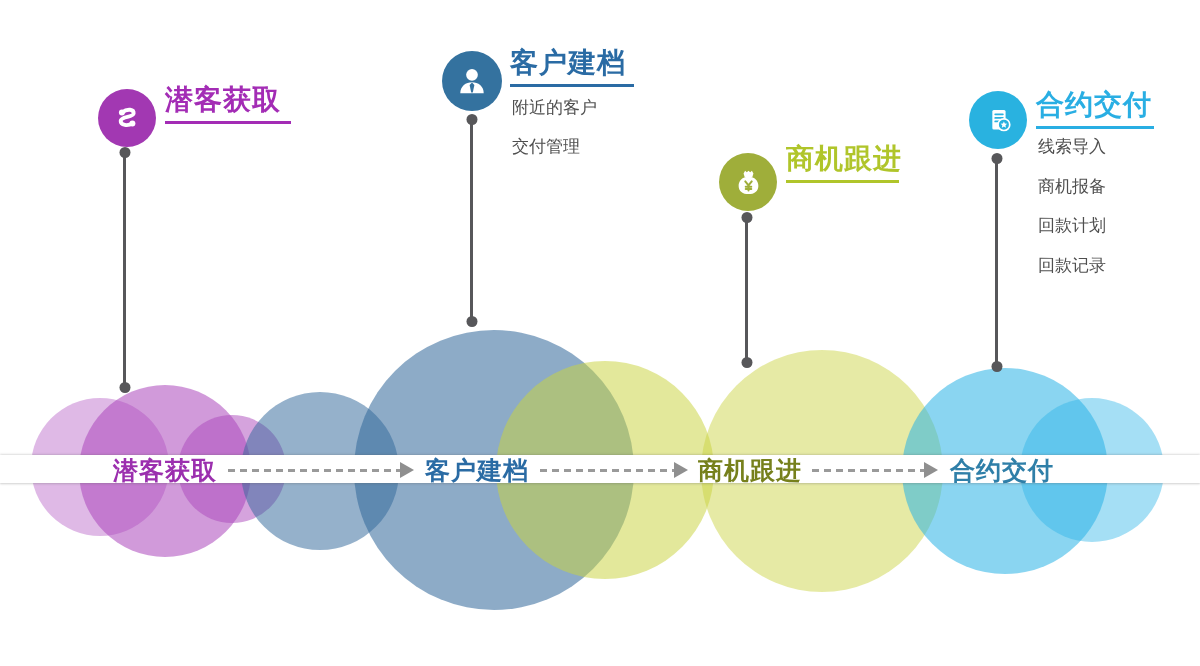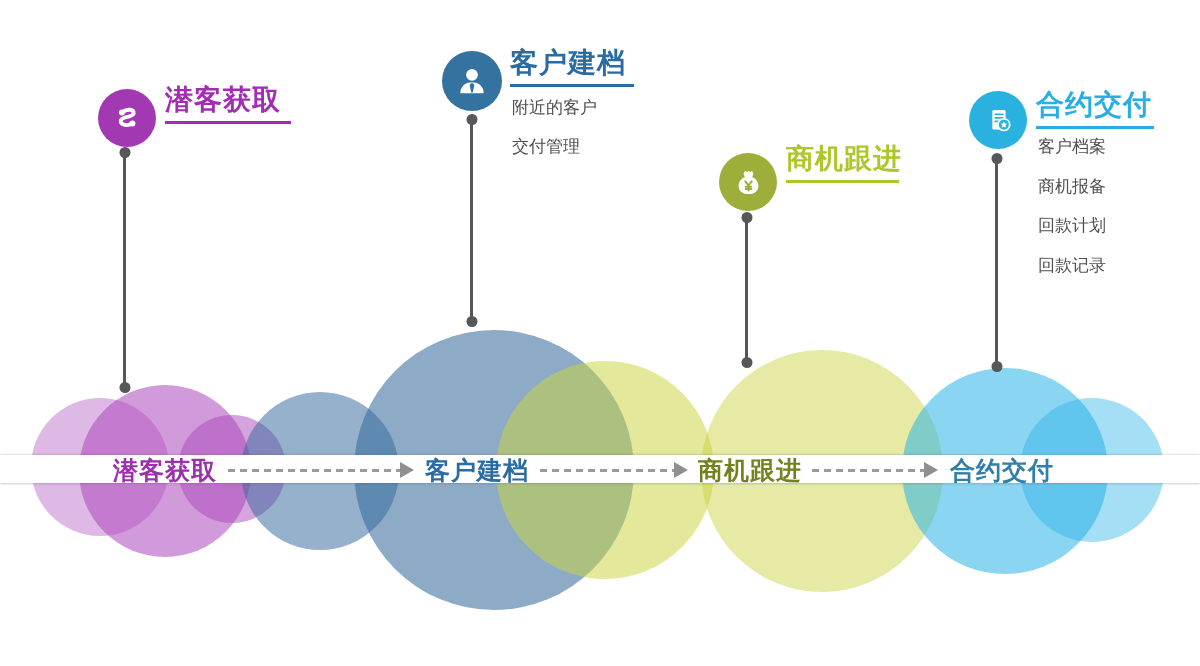--- a/index.html
+++ b/index.html
@@ -124,19 +124,19 @@
   <div class="stage-icon ic4" style="background: rgb(41, 178, 224);">
     <svg viewBox="0 0 24 24" width="37" height="37">
       <rect x="8" y="5.2" width="8.6" height="12.6" rx="1" fill="#fff"></rect>
       <path d="M9.9 8 h4.9 M9.9 10.3 h4.9 M9.9 12.6 h2.5" stroke="#29B2E0" stroke-width="1.2" stroke-linecap="round"></path>
       <circle cx="15.5" cy="14.7" r="3.8" fill="#29B2E0" stroke="#fff" stroke-width="1.1"></circle>
       <path d="M15.5 12.6 l0.63 1.36 1.5 0.17 -1.11 1.02 0.3 1.48 -1.32-0.74 -1.32 0.74 0.3-1.48 -1.11-1.02 1.5-0.17 z" fill="#fff"></path>
     </svg>
   </div>
   <h2 class="stage-title t4" style="color: rgb(41, 174, 227); border-color: rgb(41, 174, 227);">合约交付</h2>
   <ul class="stage-items li4" style="color: rgb(79, 79, 79);">
-    <li>客户档案</li>
+    <li>线索导入</li>
     <li>商机报备</li>
     <li>回款计划</li>
     <li>回款记录</li>
   </ul>
 
 </div>
 
 </body></html>

